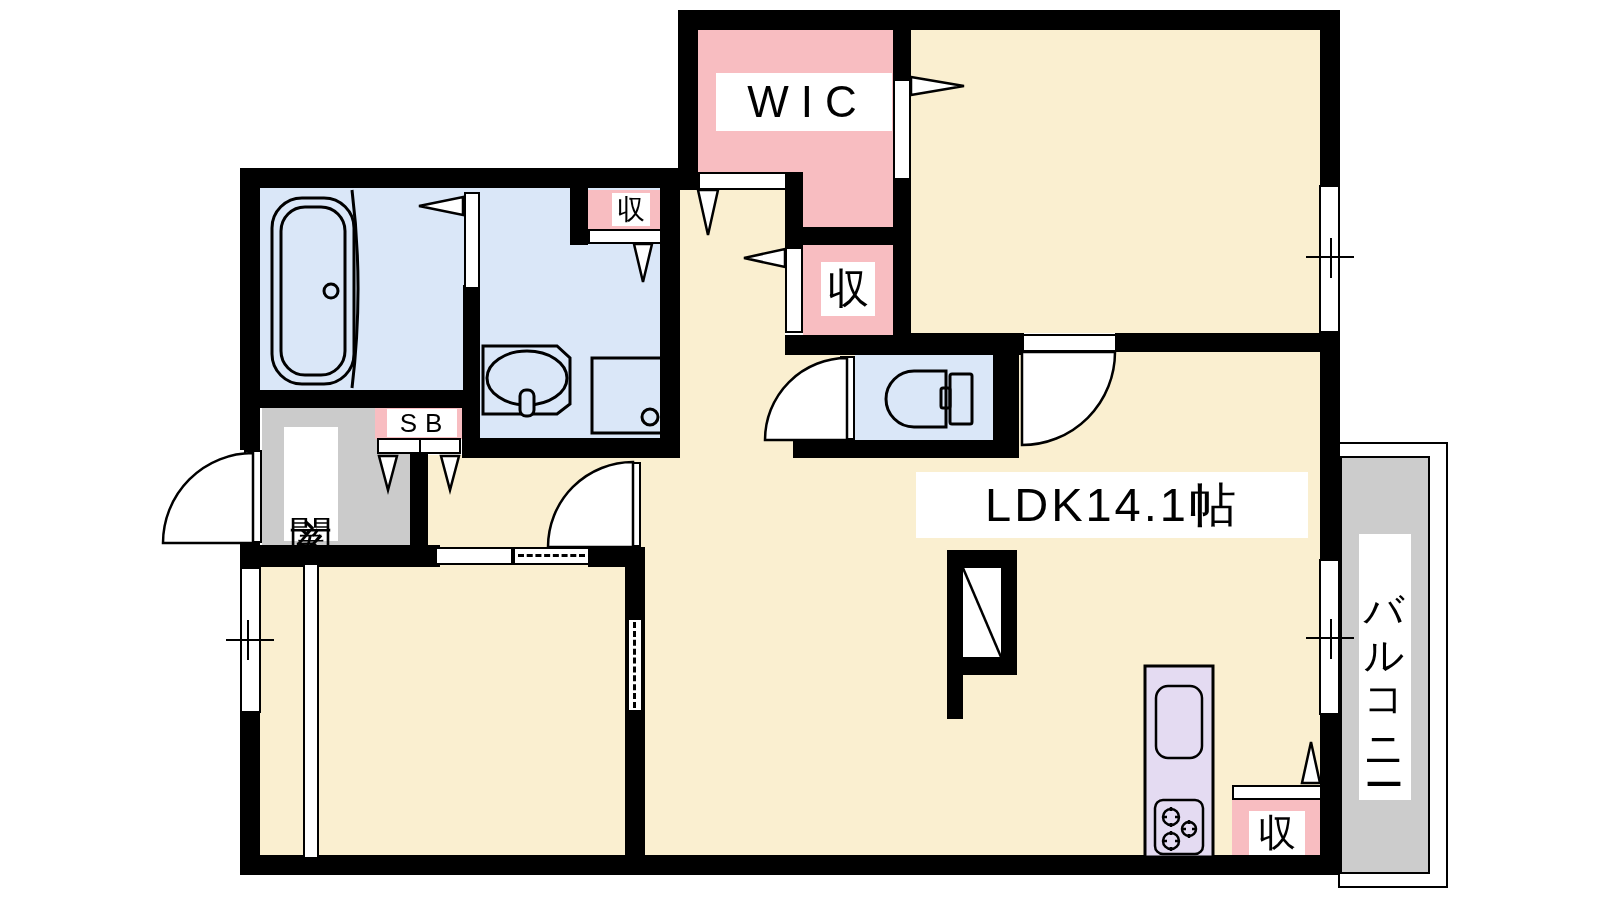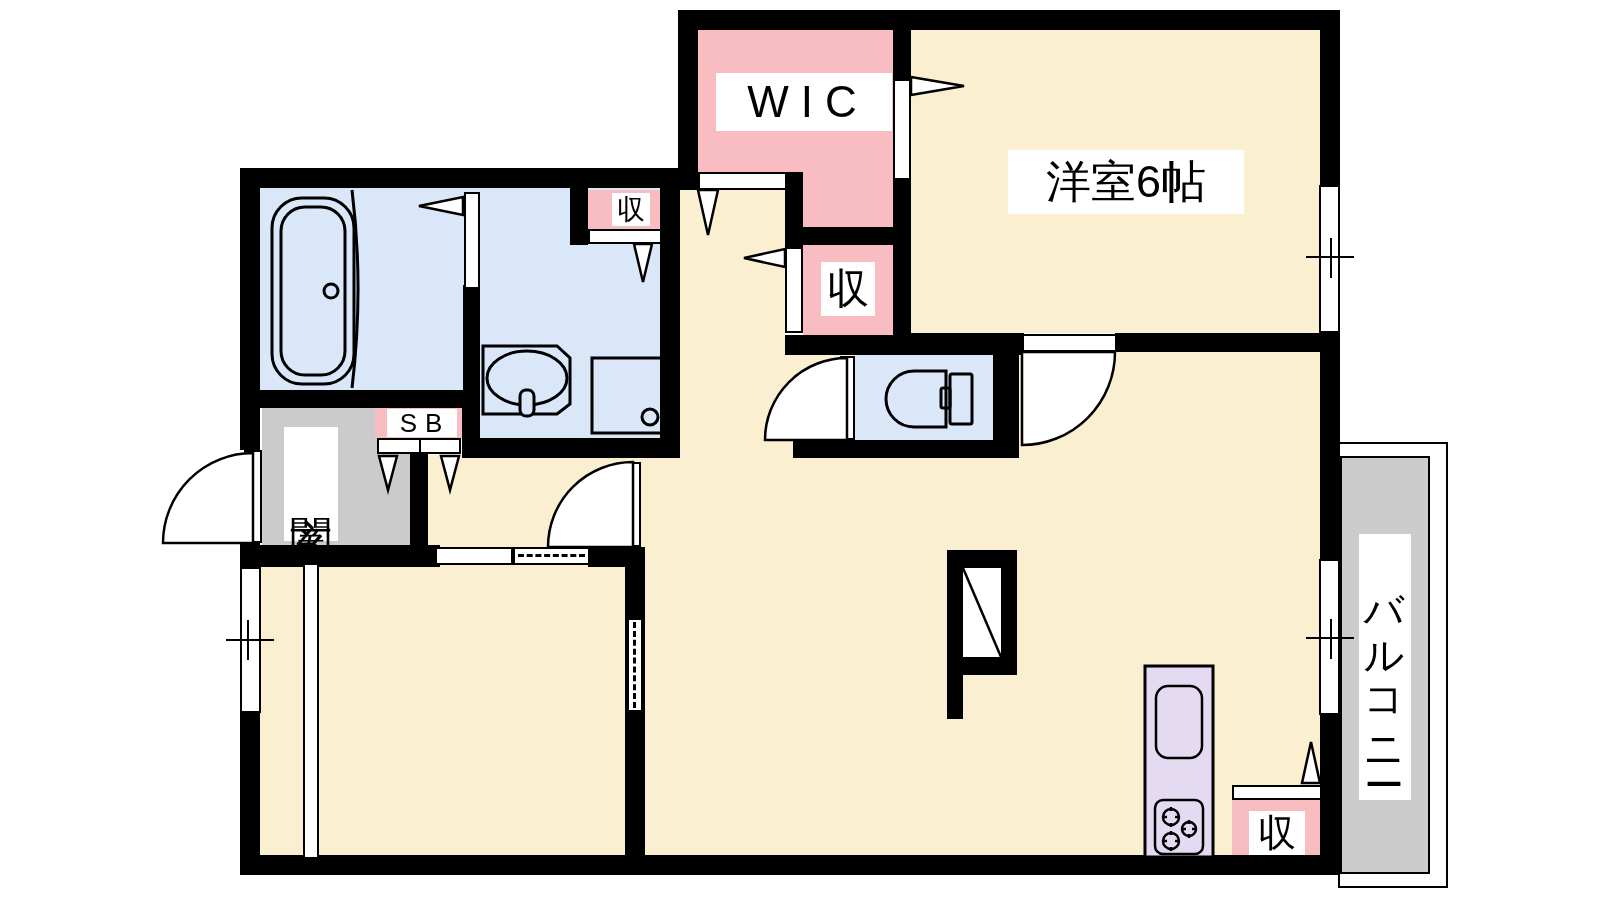--- a/index.html
+++ b/index.html
@@ -166,22 +166,22 @@
         <circle cx="1171" cy="841" r="8"></circle>
         <path d="M1171,807 v4 M1171,823 v4 M1163,817 h4 M1175,817 h4"></path>
         <path d="M1189,820 v4 M1189,834 v4 M1182,829 h4 M1192,829 h4"></path>
         <path d="M1171,831 v4 M1171,847 v4 M1163,841 h4 M1175,841 h4"></path>
       </g>
     </g>
   </svg>
 
   <div class="labelbox" style="left:716px;top:73px;width:168px;height:58px;font-size:44px;letter-spacing:12px;padding-left:8px;">WIC</div>
 
-  <div class="labelbox" style="left:1008px;top:150px;width:236px;height:64px;font-size:45px;">洋室6帖</div>
 
+  <div class="labelbox" style="left:916px;top:472px;width:392px;height:66px;font-size:47px;letter-spacing:3px;">LDK14.1帖</div>
 
 
   <div class="labelbox vtext" style="left:284px;top:427px;width:54px;height:114px;font-size:42px;">玄関</div>
 
   <div class="labelbox vtext" style="left:1359px;top:534px;width:52px;height:266px;font-size:40px;letter-spacing:4px;">バルコニー</div>
 
   <div class="labelbox" style="left:387px;top:409px;width:64px;height:28px;font-size:26px;letter-spacing:8px;padding-left:6px;">SB</div>
 
   <div class="labelbox" style="left:612px;top:193px;width:38px;height:33px;font-size:28px;">収</div>
 

